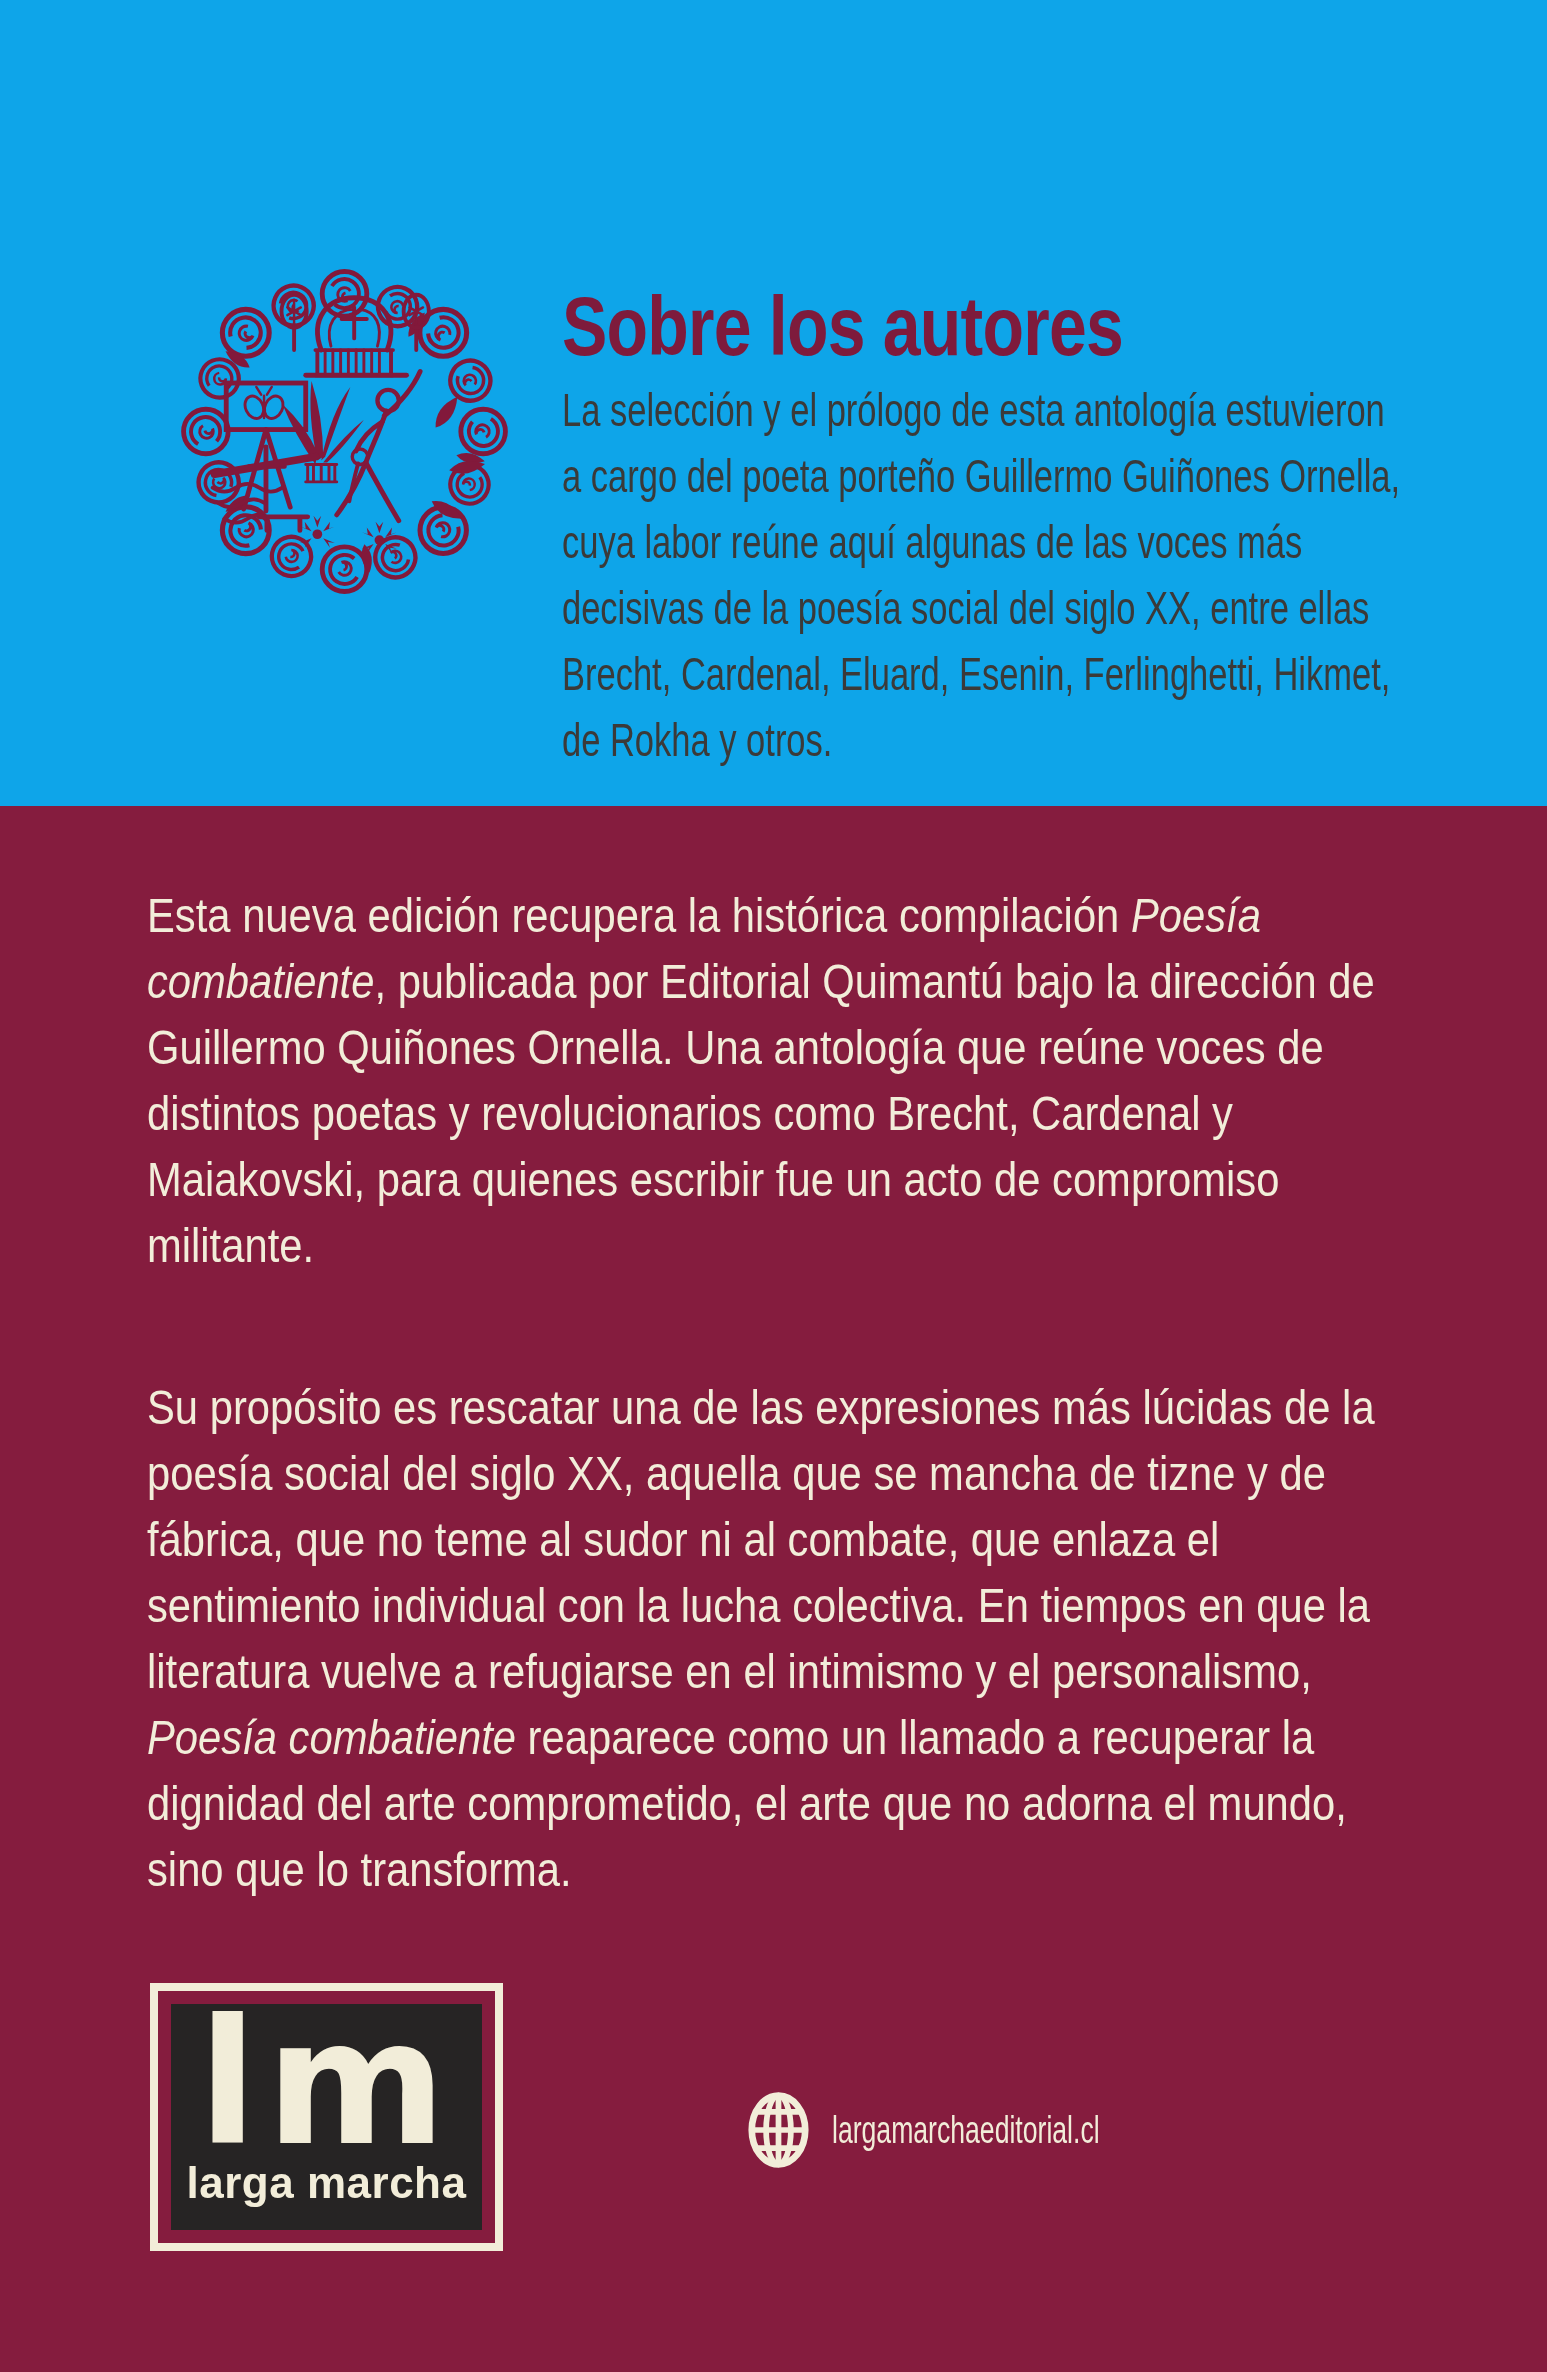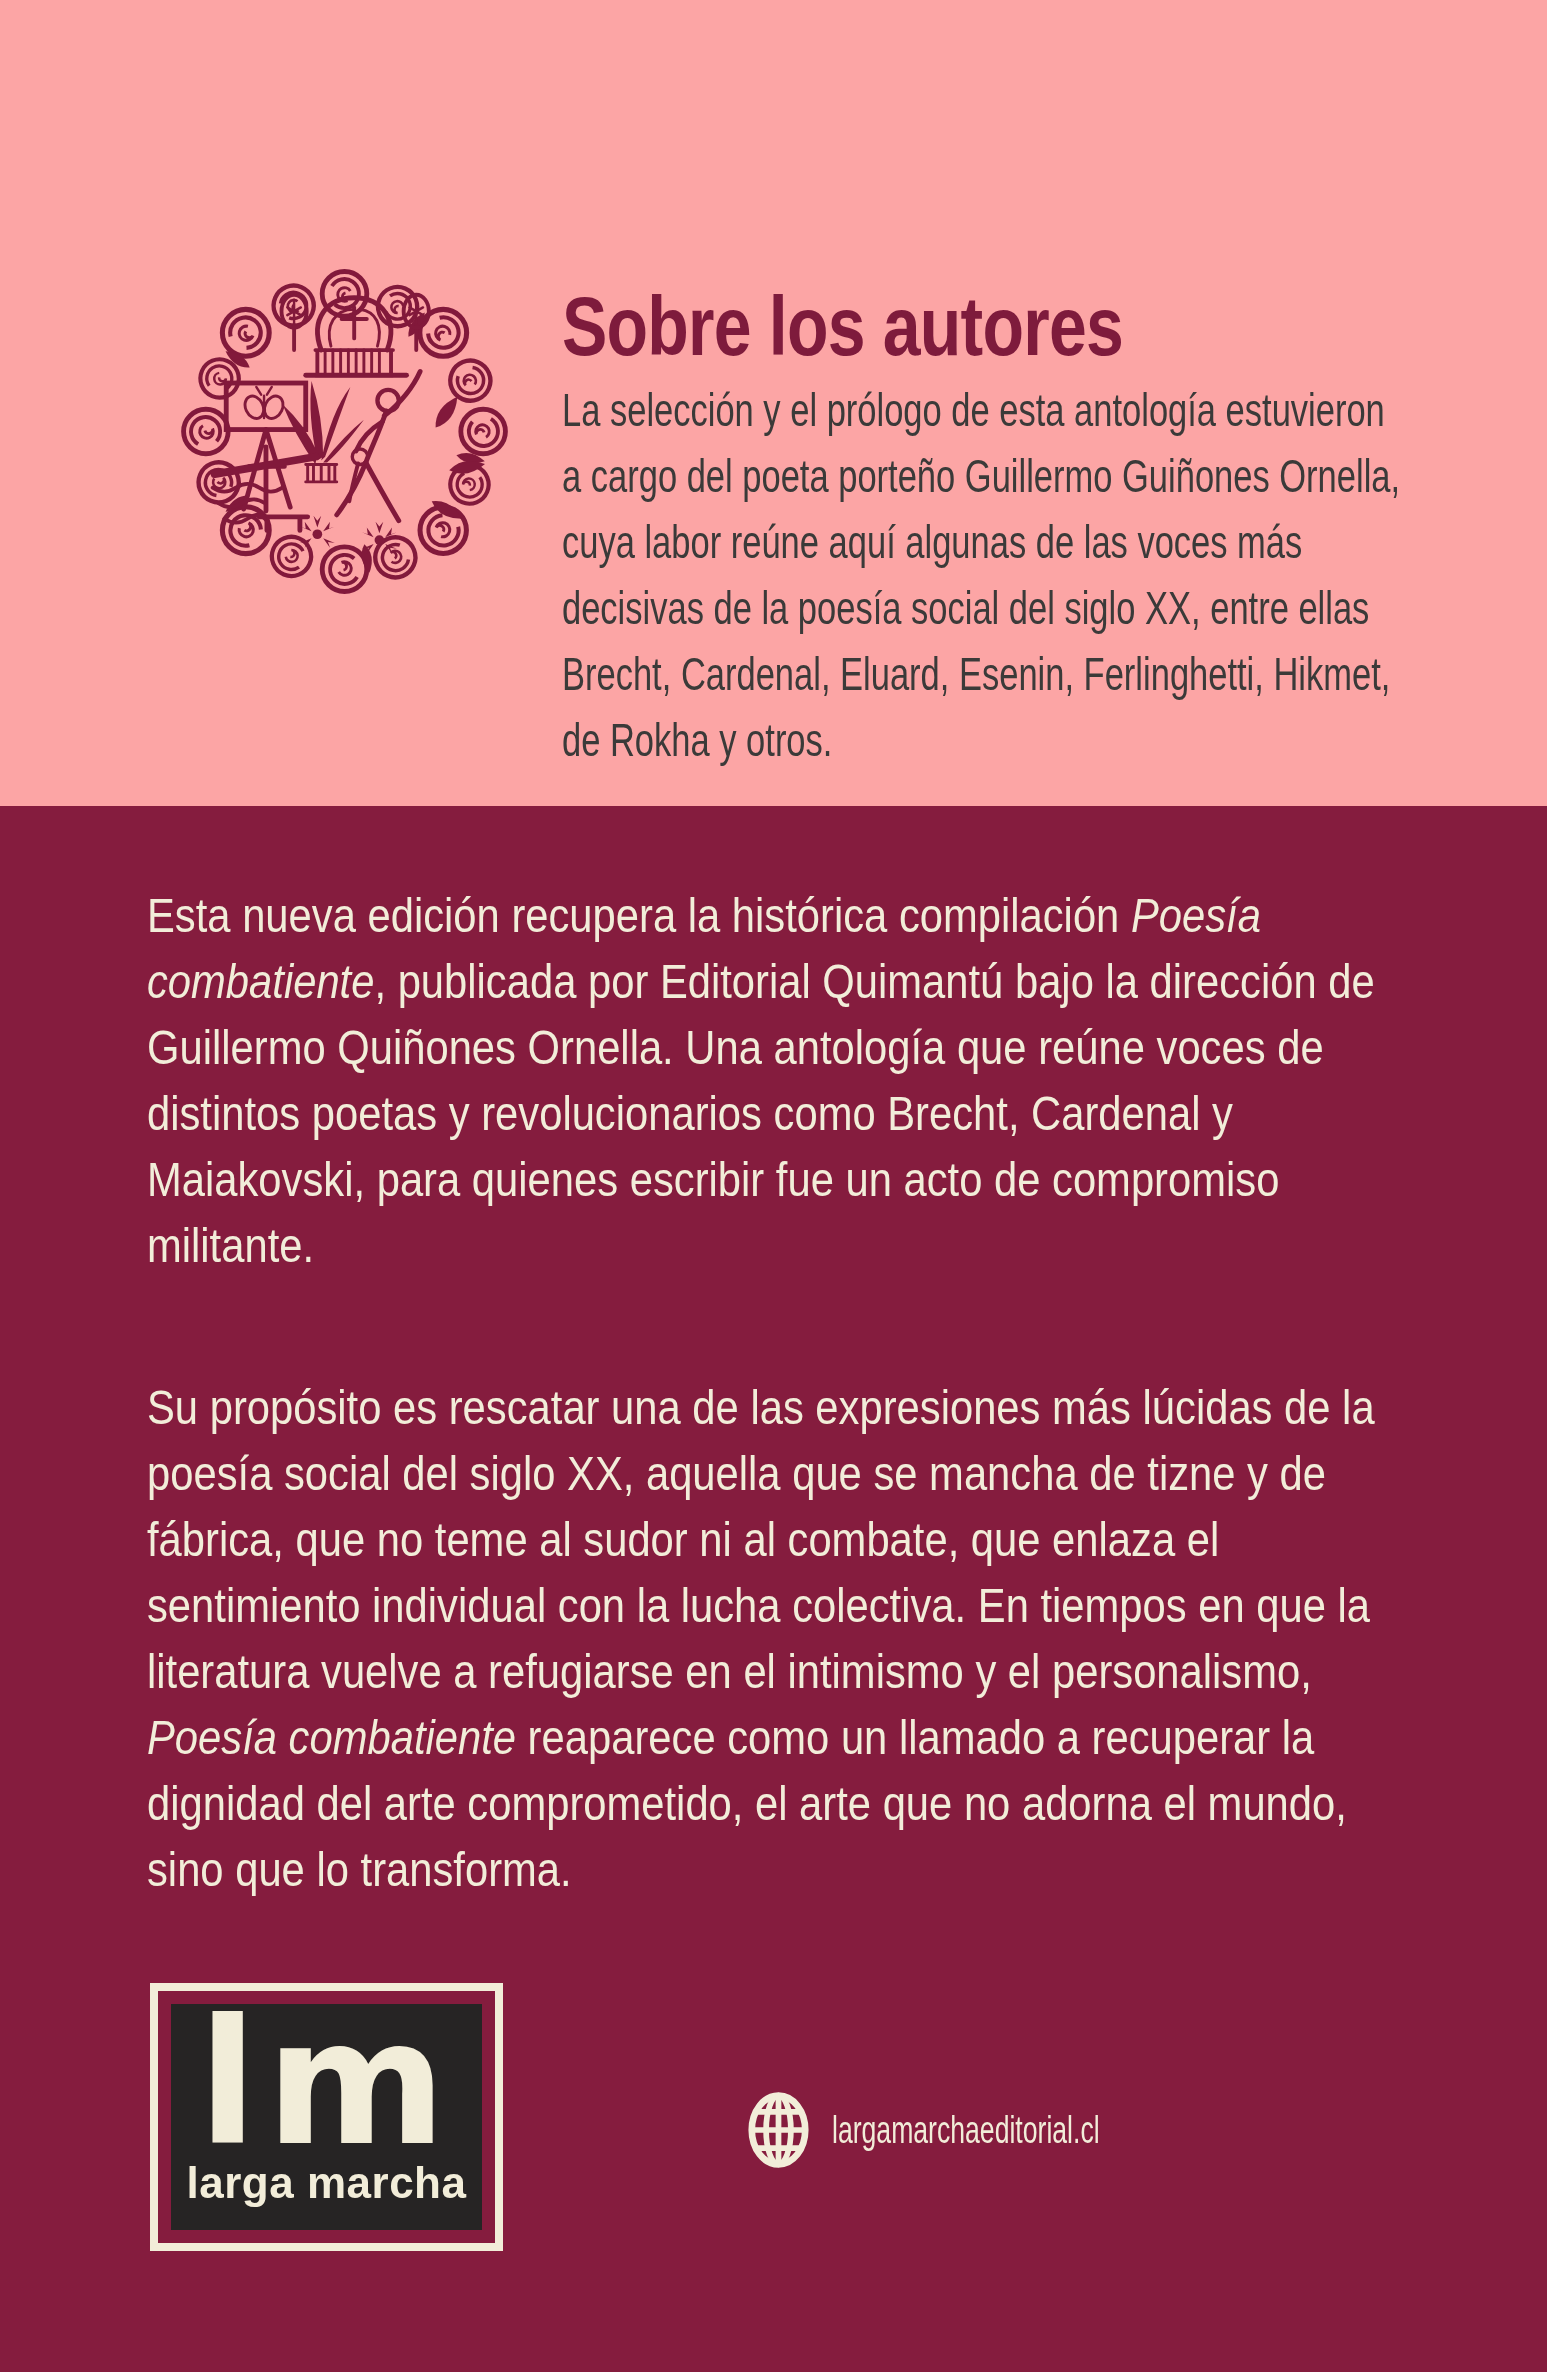--- a/index.html
+++ b/index.html
@@ -2,21 +2,21 @@
 <html lang="es"><head>
 <meta charset="utf-8">
 <style>
   html,body{margin:0;padding:0;background:#555;}
   .page{
     position:relative; width:1548px; height:2373px; margin:0 auto;
     background:#F2EDD9; overflow:hidden;
     font-family:"Liberation Sans", sans-serif;
   }
   
-  .top-section{position:absolute; left:0; top:0; width:1548px; height:806px; background:#fca5a5;}
+  .top-section{position:absolute; left:0; top:0; width:1548px; height:806px; background:#0ea5e9;}
   .emblem{position:absolute; left:170px; top:255px; width:349px; height:353px;}
   .about-heading{
     position:absolute; left:562px; top:222px;
     font-size:84px; font-weight:bold; color:#7E1B3C;
     line-height:1.15; letter-spacing:-1px; white-space:nowrap;
     transform:scaleX(0.81); transform-origin:left top;
   }
   .about-body{
     position:absolute; left:562px; top:331px; width:1123px;
     font-size:46px; line-height:66px; color:#3B3A39;

